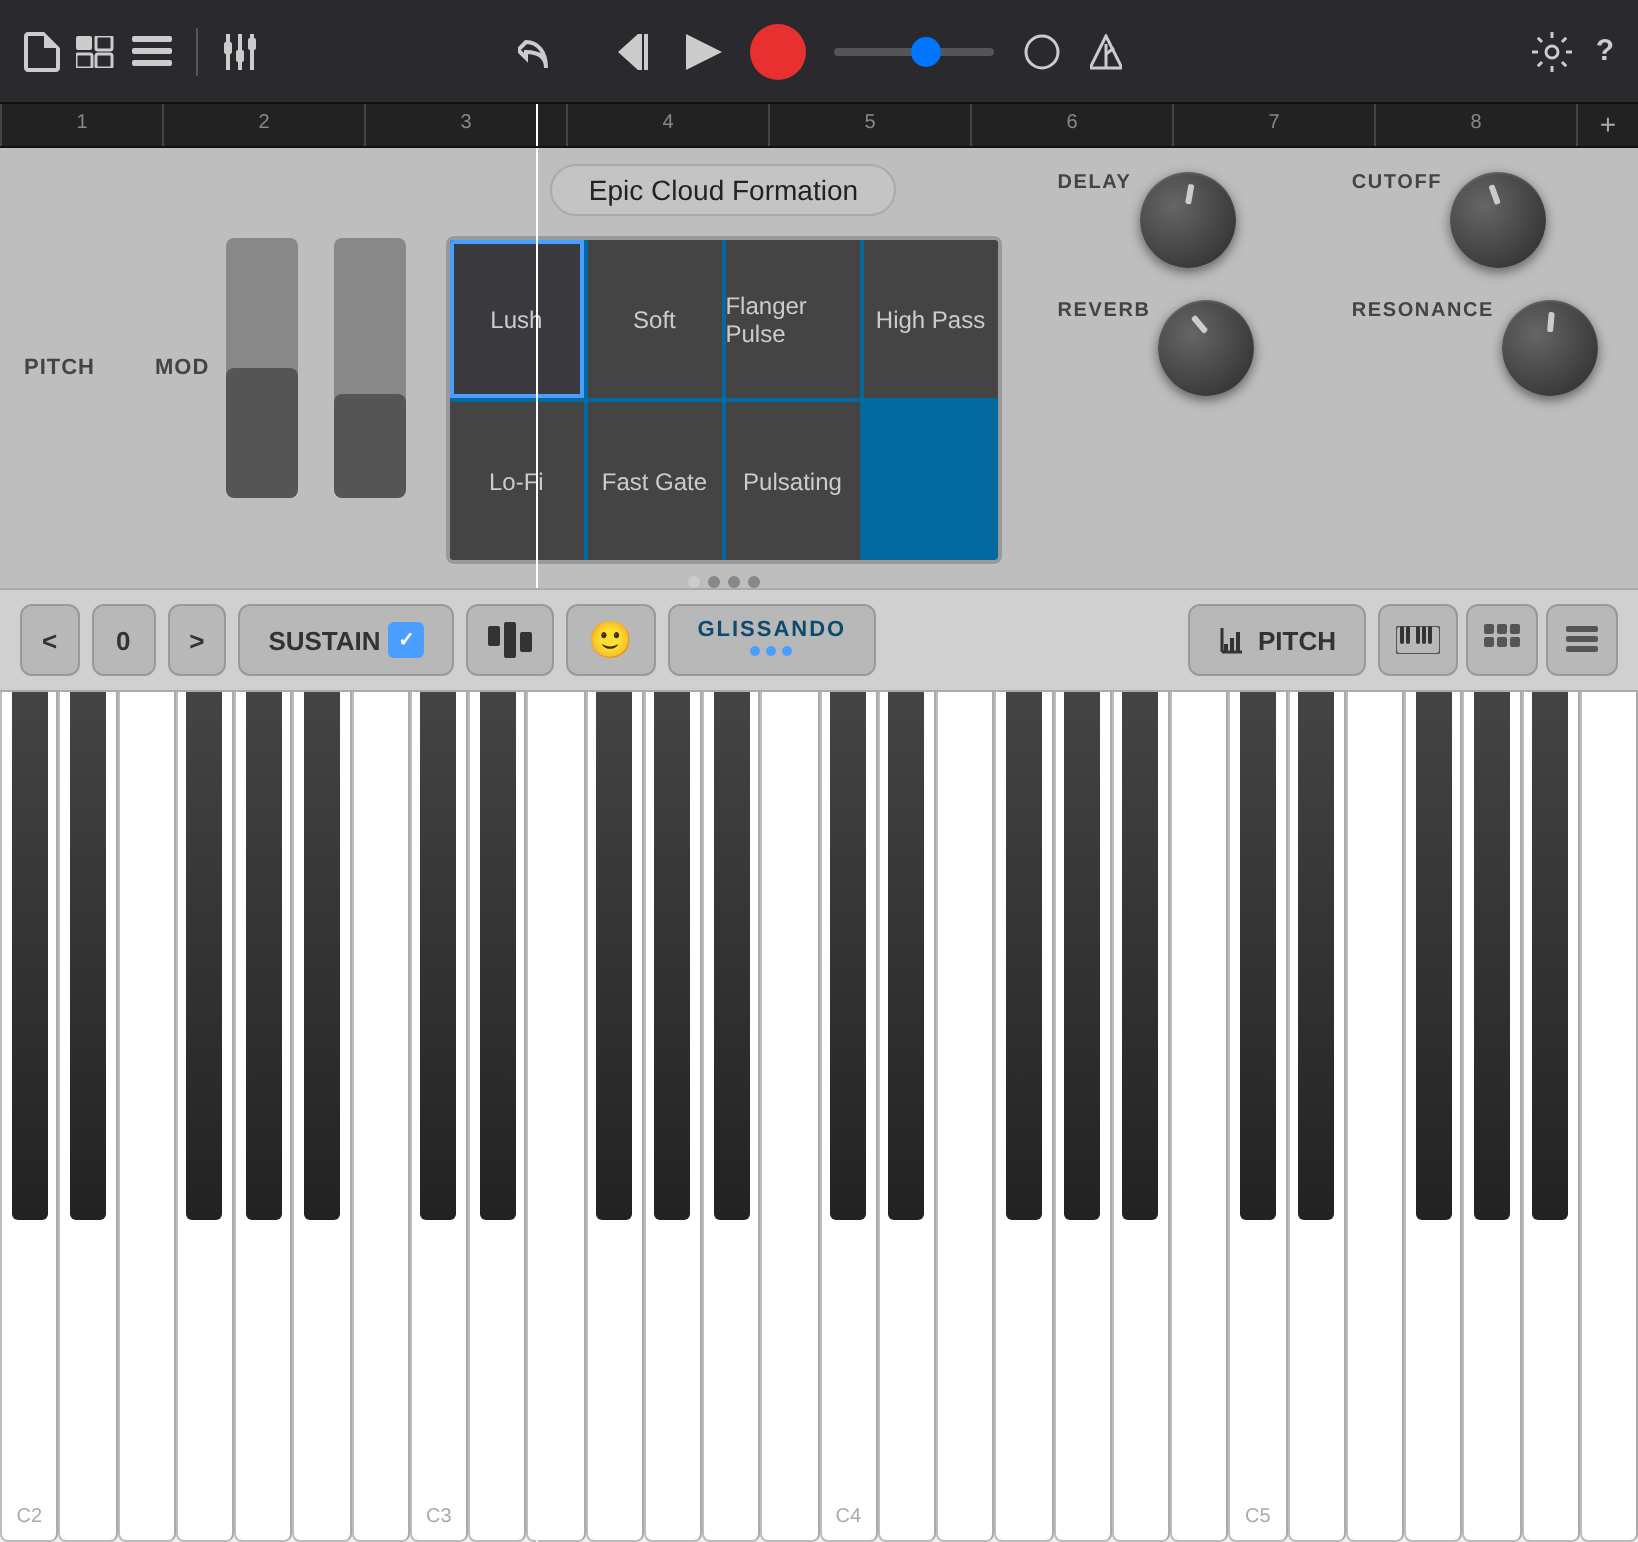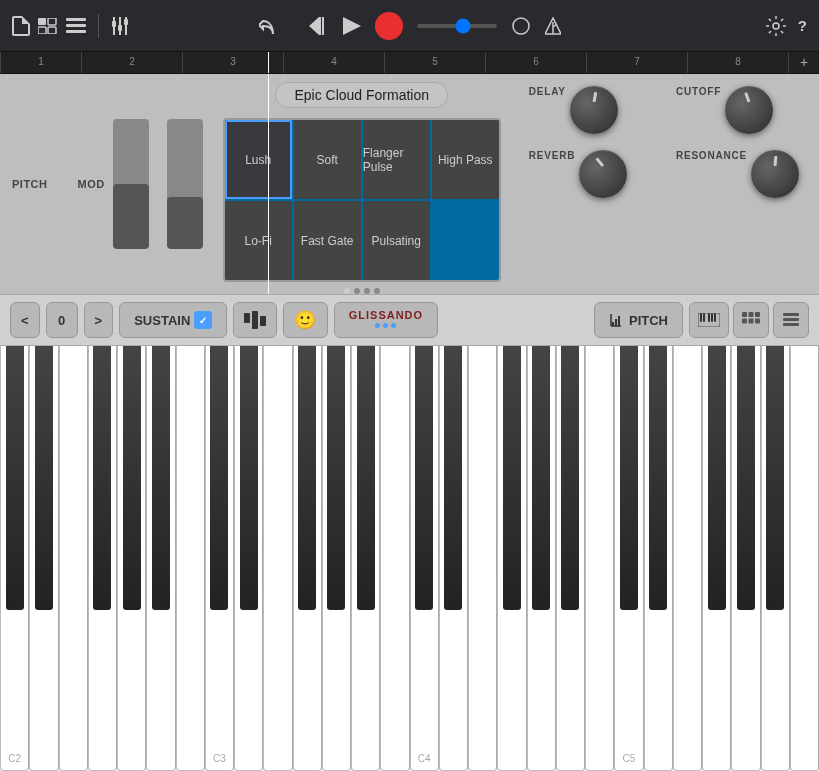--- a/index.html
+++ b/index.html
@@ -283,21 +283,21 @@
       background: #4a9eff;
       border-radius: 3px;
       margin-left: 4px;
       display: flex; align-items: center; justify-content: center;
       font-size: 10px; color: white;
     }
     .glissando-btn {
       background: #b8b8b8;
       border: 1px solid #999;
       border-radius: 6px;
-      color: #7f1d1d;
+      color: #0c4a6e;
       font-size: 13px;
       font-weight: 700;
       padding: 6px 14px;
       cursor: pointer;
       display: flex; flex-direction: column; align-items: center;
       height: 36px;
       letter-spacing: 1px;
     }
     .glissando-dots {
       display: flex; gap: 3px; margin-top: 2px;

